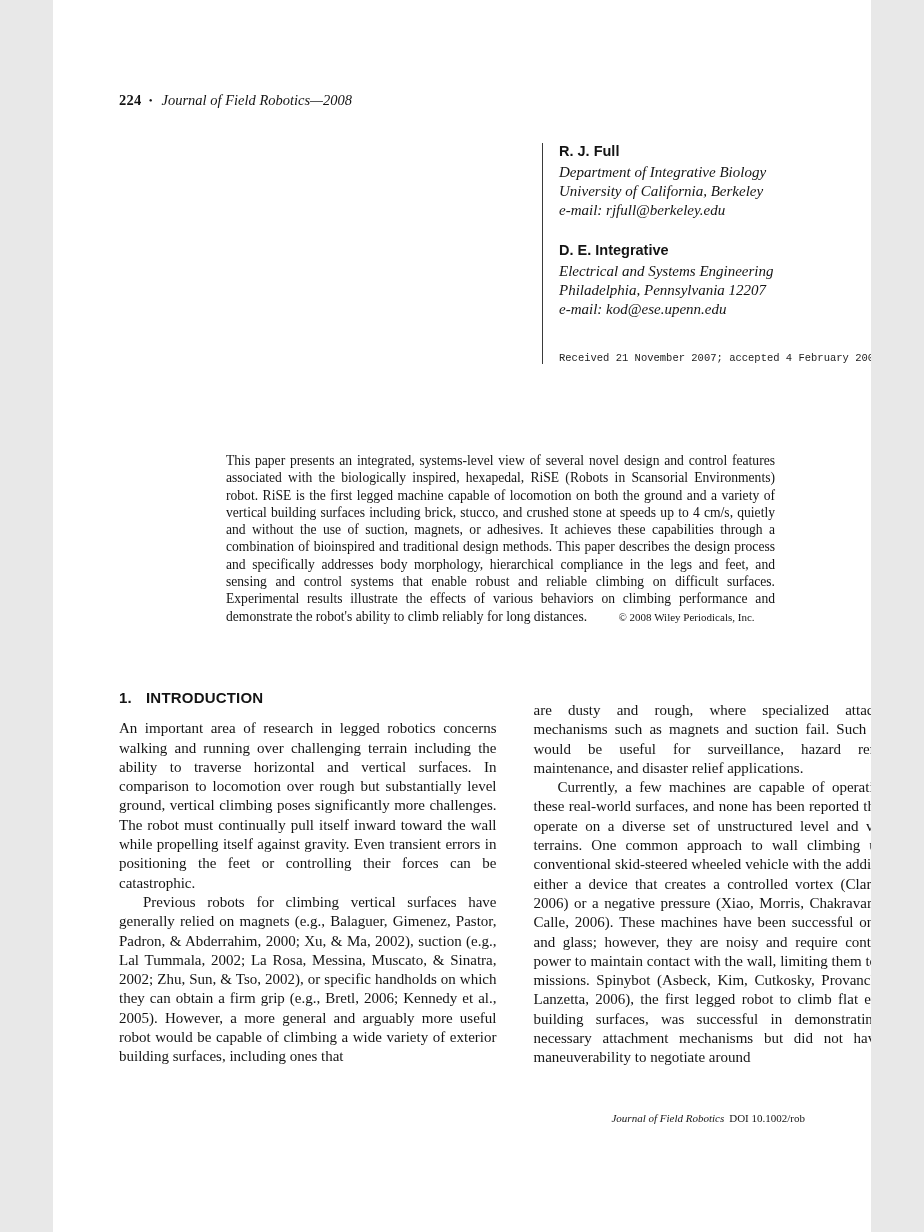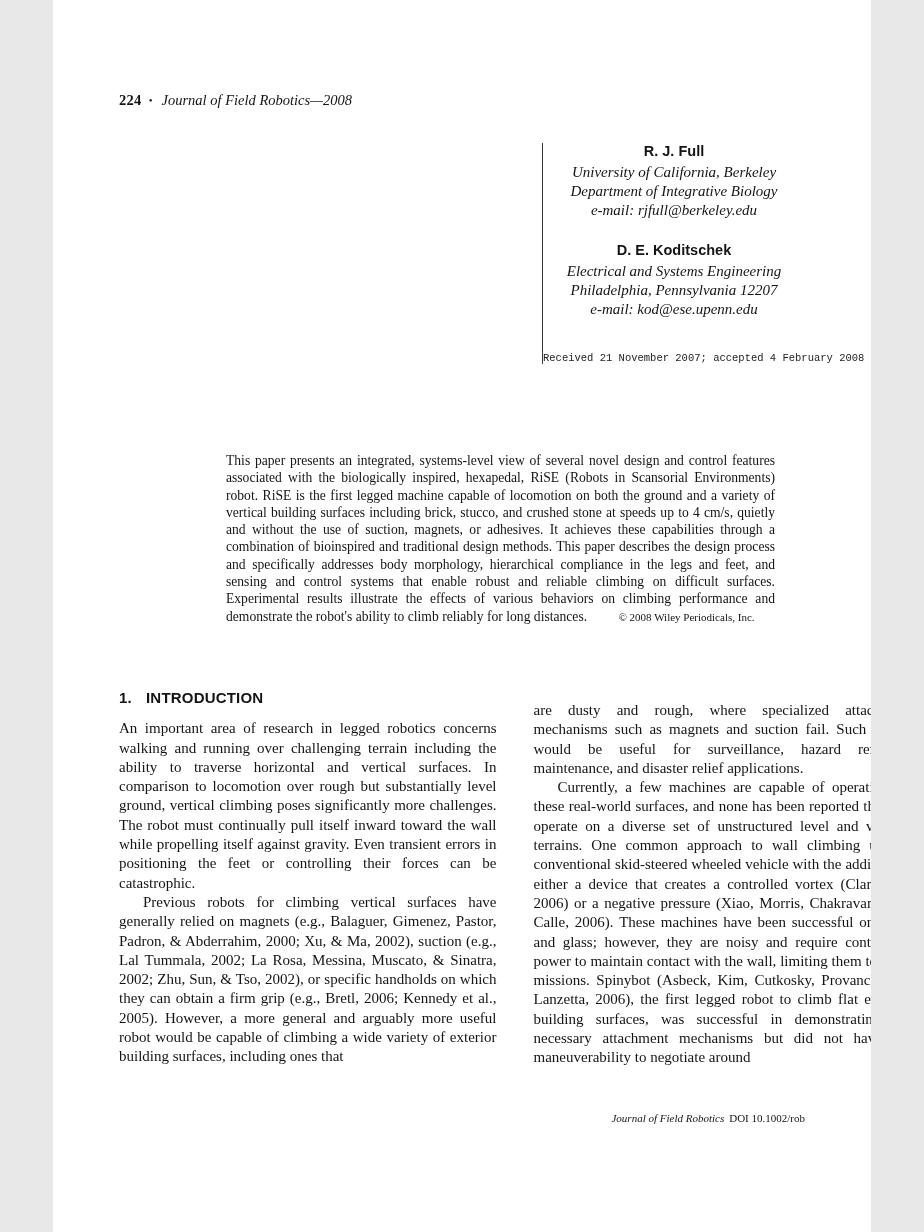--- a/index.html
+++ b/index.html
@@ -26,21 +26,21 @@
   .running-head .bullet { margin: 0 9px 0 7px; font-size: 11px; vertical-align: 1px; }
   .running-head .jtitle { font-style: italic; }
 
   
   .author-block {
     position: absolute;
     left: 489px;
     top: 143px;
     width: 262px;
     border-left: 1.4px solid #3a3a3a;
-    text-align: center;
+    padding-left: 16px;
   }
   .author-name {
     font-family: "Liberation Sans", sans-serif;
     font-weight: bold;
     font-size: 14.5px;
     margin-bottom: 4px;
   }
   .affil {
     font-style: italic;
     font-size: 15px;
@@ -110,26 +110,26 @@
 
 <div class="page">
 
   <div class="running-head">
     <span class="pgnum">224</span><span class="bullet">•</span><span class="jtitle">Journal of Field Robotics—2008</span>
   </div>
 
   <div class="author-block">
     <div class="author-group">
       <div class="author-name">R. J. Full</div>
+      <div class="affil">Department of Integrative Biology</div>
       <div class="affil">University of California, Berkeley</div>
-      <div class="affil">Department of Integrative Biology</div>
       <div class="affil">e-mail: rjfull@berkeley.edu</div>
     </div>
     <div class="author-group second">
-      <div class="author-name">D. E. Koditschek</div>
+      <div class="author-name">D. E. Integrative</div>
       <div class="affil">Electrical and Systems Engineering</div>
       <div class="affil">Philadelphia, Pennsylvania 12207</div>
       <div class="affil">e-mail: kod@ese.upenn.edu</div>
     </div>
     <div class="received">Received 21 November 2007; accepted 4 February 2008</div>
   </div>
 
   <p class="abstract">
     <span>This paper presents an integrated, systems-level view of several novel design and control features associated with the biologically inspired, hexapedal, RiSE (Robots in Scansorial Environments) robot. RiSE is the first legged machine capable of locomotion on both the ground and a variety of vertical building surfaces including brick, stucco, and crushed stone at speeds up to 4 cm/s, quietly and without the use of suction, magnets, or adhesives. It achieves these capabilities through a combination of bioinspired and traditional design methods. This paper describes the design process and specifically addresses body morphology, hierarchical compliance in the legs and feet, and sensing and control systems that enable robust and reliable climbing on difficult surfaces. Experimental results illustrate the effects of various behaviors on climbing performance and demonstrate the robot's ability to climb reliably for long distances. </span><span class="copyright">© 2008 Wiley Periodicals, Inc.</span>
   </p>

